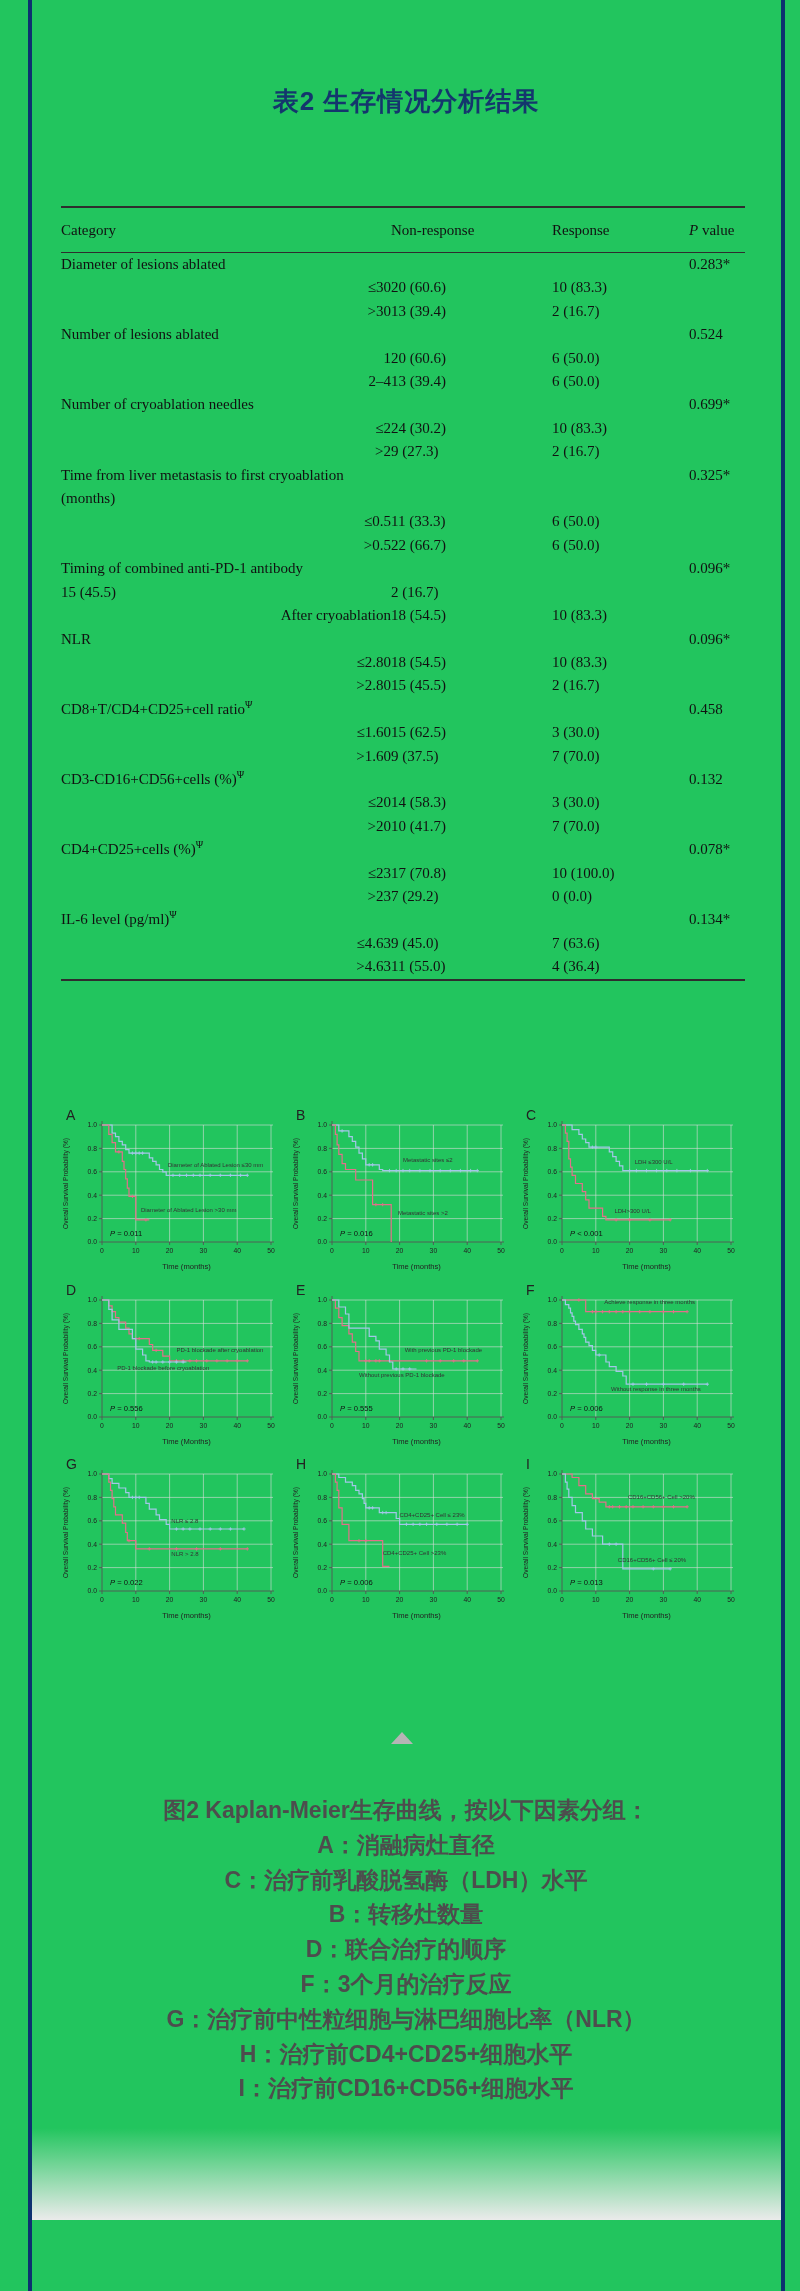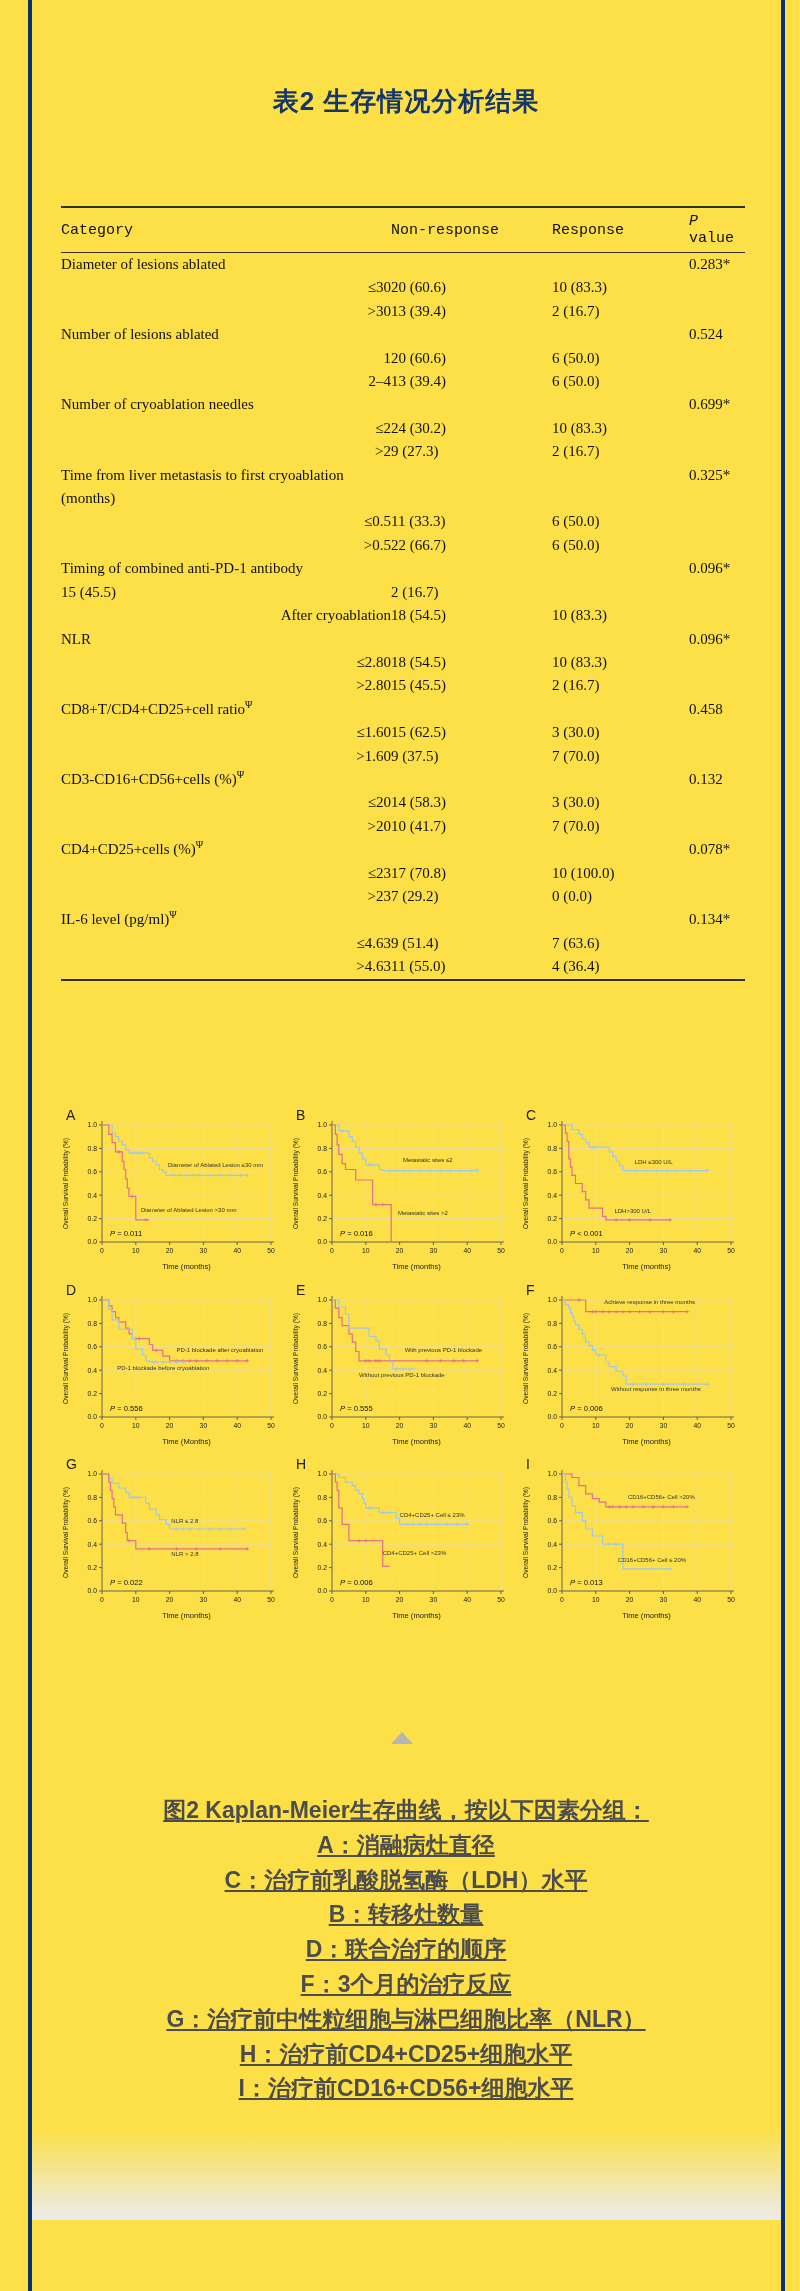--- a/index.html
+++ b/index.html
@@ -1,45 +1,45 @@
 <!DOCTYPE html>
 <html><head>
 <meta charset="utf-8">
 <style>
   html,body{margin:0;padding:0;background:#ffffff;}
-  .page{position:relative;width:800px;height:2291px;background:#fde047;overflow:hidden;
+  .page{position:relative;width:800px;height:2291px;background:#22c55e;overflow:hidden;
         font-family:"Liberation Sans",sans-serif;}
   .vborder{position:absolute;top:0;width:4px;height:100%;}
   .vborder.left{left:28px;}
   .vborder.right{left:781px;}
   .doc-title{position:absolute;left:32px;width:748px;top:84px;text-align:center;
              font-size:26px;font-weight:bold;letter-spacing:1px;}
   
   .stable{position:absolute;left:61px;top:206px;width:684px;
           font-family:"Liberation Serif",serif;font-size:15px;color:#111;
           border-top:2.5px solid #2e2e2e;border-bottom:2.5px solid #2e2e2e;}
   .thead{display:grid;grid-template-columns:330px 161px 137px 1fr;height:44px;
-         align-items:center;border-bottom:1.4px solid #2e2e2e;font-family:Liberation Mono, monospace;}
+         align-items:center;border-bottom:1.4px solid #2e2e2e;}
   .trow{display:grid;grid-template-columns:330px 161px 137px 1fr;line-height:23.4px;}
   .trow .c{white-space:normal;}
   .trow.ind .cat{padding-left:13px;text-align:right;}
   .pcol{padding-right:2px;}
   sup.psi{font-size:10px;vertical-align:super;line-height:0;}
   
   .km-grid{position:absolute;left:40px;top:1098px;display:grid;
            grid-template-columns:repeat(3,230px);grid-auto-rows:174.5px;}
   .km-panel{width:230px;height:174.5px;overflow:visible;}
   .km-panel svg{overflow:visible;display:block;}
   
   .tri{position:absolute;left:391px;top:1732px;width:0;height:0;
        border-left:11px solid transparent;border-right:11px solid transparent;
        border-bottom:12px solid #b5b5b5;cursor:pointer;}
   
   .caption{position:absolute;left:32px;width:748px;top:1793px;text-align:center;
-           font-size:23px;line-height:34.8px;font-weight:bold;color:#4d4d4d;text-decoration:underline;}
+           font-size:23px;line-height:34.8px;font-weight:bold;color:#4d4d4d;}
   
   .grad{position:absolute;left:32px;width:749px;top:2128px;height:92px;
         background:linear-gradient(to bottom,rgba(246,246,246,0),#ebebeb);}
 </style>
 </head>
 <body>
 
 <div class="page">
   <div class="vborder left" style="background: rgb(13, 49, 112);"></div>
   <div class="vborder right" style="background: rgb(13, 49, 112);"></div>
@@ -216,21 +216,21 @@
           <div class="c pcol"></div>
         </div>
         <div class="trow">
           <div class="c cat">IL-6 level (pg/ml)<sup class="psi">Ψ</sup></div>
           <div class="c"></div>
           <div class="c"></div>
           <div class="c pcol">0.134*</div>
         </div>
         <div class="trow ind">
           <div class="c cat">≤4.63</div>
-          <div class="c">9 (51.4)</div>
+          <div class="c">9 (45.0)</div>
           <div class="c">7 (63.6)</div>
           <div class="c pcol"></div>
         </div>
         <div class="trow ind">
           <div class="c cat">&gt;4.63</div>
           <div class="c">11 (55.0)</div>
           <div class="c">4 (36.4)</div>
           <div class="c pcol"></div>
         </div>
       </div>

